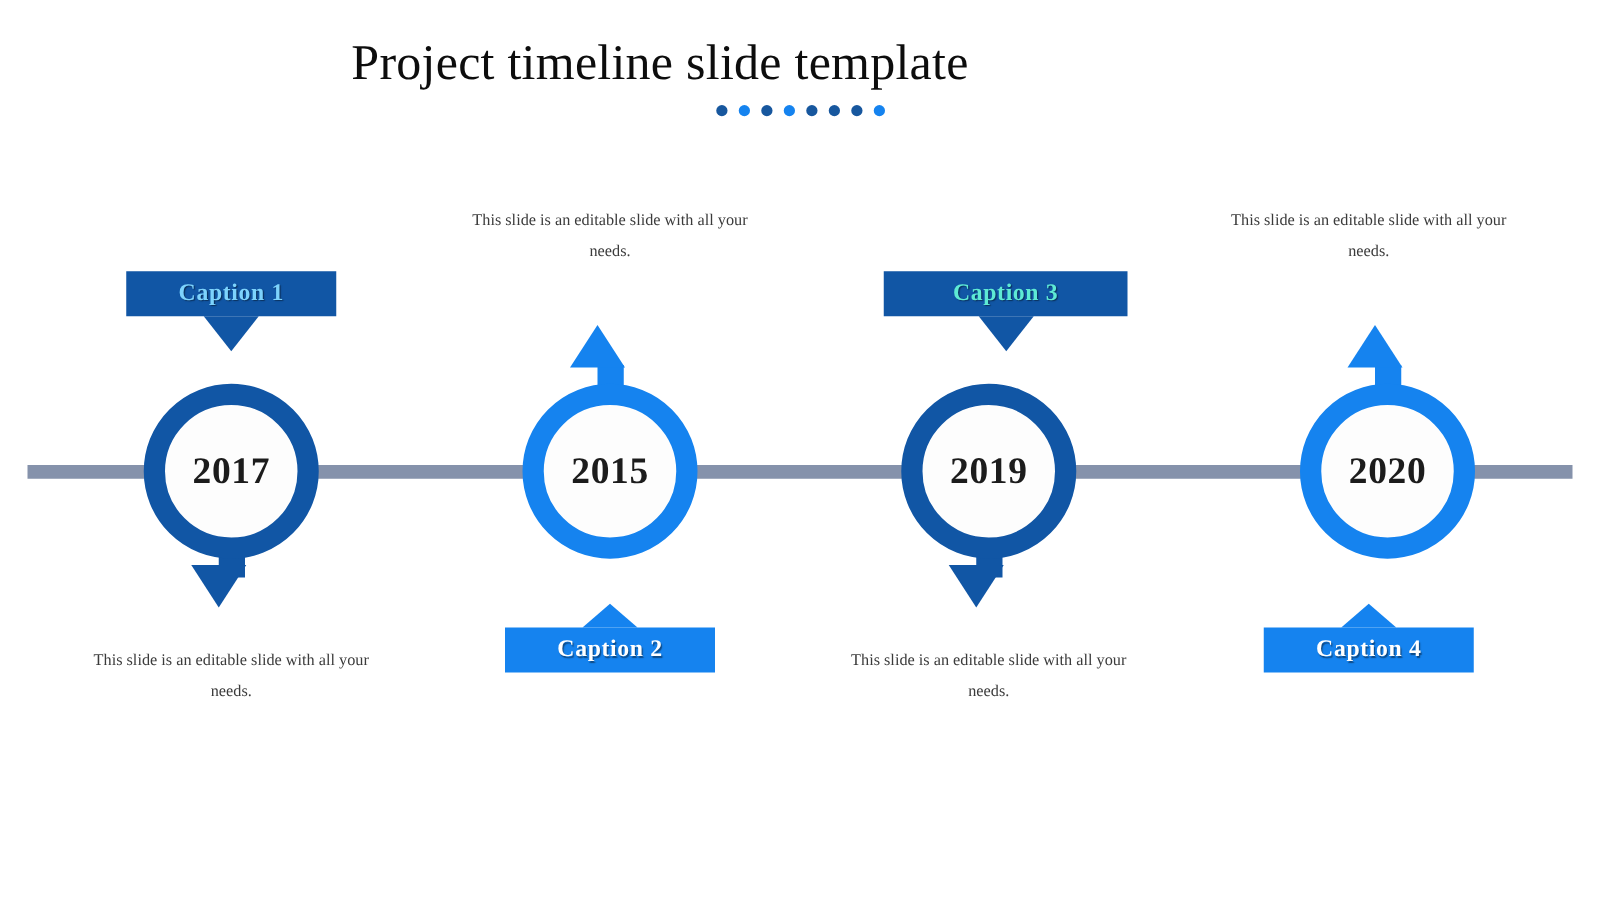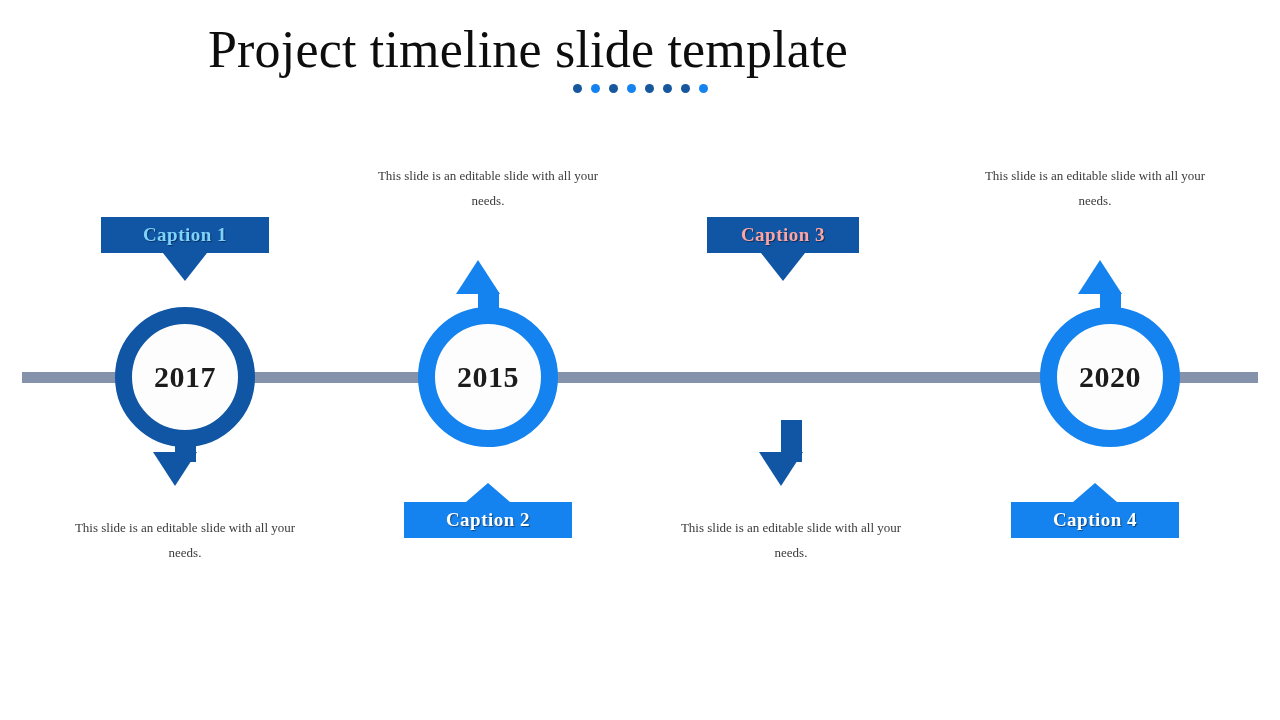--- a/index.html
+++ b/index.html
@@ -20,21 +20,21 @@
     background: #ffffff;
   }
 
   
   #title {
     position: absolute;
     left: 0;
     top: 24px;
     width: 1056px;
     text-align: center;
-    font-size: 52px;
+    font-size: 40px;
     line-height: 52px;
     color: #0d0d0d;
     font-weight: 400;
     letter-spacing: 0.2px;
     font-family: "Liberation Serif", "DejaVu Serif", serif;
   }
   #dots {
     position: absolute;
     left: 0;
     top: 84px;
@@ -218,31 +218,34 @@
       <div class="milestone" style="left: 398px;">
         <div class="stem-up" style="background: rgb(21, 131, 239);"></div>
         <div class="arrow-up" style="color: rgb(21, 131, 239);"></div>
         <div class="circle" style="border: 17px solid rgb(21, 131, 239);">
           <span class="year">2015</span>
         </div>
       </div>
       <div class="milestone" style="left: 701px;">
         <div class="stem-down" style="background: rgb(17, 86, 165);"></div>
         <div class="arrow-down" style="color: rgb(17, 86, 165);"></div>
+        <div class="circle" style="border: 17px solid rgb(17, 86, 165);">
+          <span class="year">2019</span>
+        </div>
       </div>
       <div class="milestone" style="left: 1020px;">
         <div class="stem-up" style="background: rgb(21, 131, 239);"></div>
         <div class="arrow-up" style="color: rgb(21, 131, 239);"></div>
         <div class="circle" style="border: 17px solid rgb(21, 131, 239);">
           <span class="year">2020</span>
         </div>
       </div>
     </div>
 
 <div class="caption-box caption-above" style="background: rgb(17, 86, 165); color: #7dd3fc; width: 168px; left: 101px;"><span>Caption  1</span><span class="tail" style="color: rgb(17, 86, 165);"></span></div>
     <div class="desc desc-below" style="left: 70px;">This slide is an editable slide with all your needs.</div>
     <div class="caption-box caption-below" style="background: rgb(21, 131, 239); color: rgb(255, 255, 255); width: 168px; left: 404px;"><span>Caption  2</span><span class="tail" style="color: rgb(21, 131, 239);"></span></div>
     <div class="desc desc-above" style="left: 373px;">This slide is an editable slide with all your needs.</div>
-    <div class="caption-box caption-above" style="background: rgb(17, 86, 165); color: #fca5a5; width: 152px; left: 707px;"><span>Caption  3</span><span class="tail" style="color: rgb(17, 86, 165);"></span></div>
+    <div class="caption-box caption-above" style="background: rgb(17, 86, 165); color: #5eead4; width: 195px; left: 707px;"><span>Caption  3</span><span class="tail" style="color: rgb(17, 86, 165);"></span></div>
     <div class="desc desc-below" style="left: 676px;">This slide is an editable slide with all your needs.</div>
     <div class="caption-box caption-below" style="background: rgb(21, 131, 239); color: #ffffff; width: 168px; left: 1011px;"><span>Caption  4</span><span class="tail" style="color: rgb(21, 131, 239);"></span></div>
     <div class="desc desc-above" style="left: 980px;">This slide is an editable slide with all your needs.</div>
   </div>
 
 </body></html>

